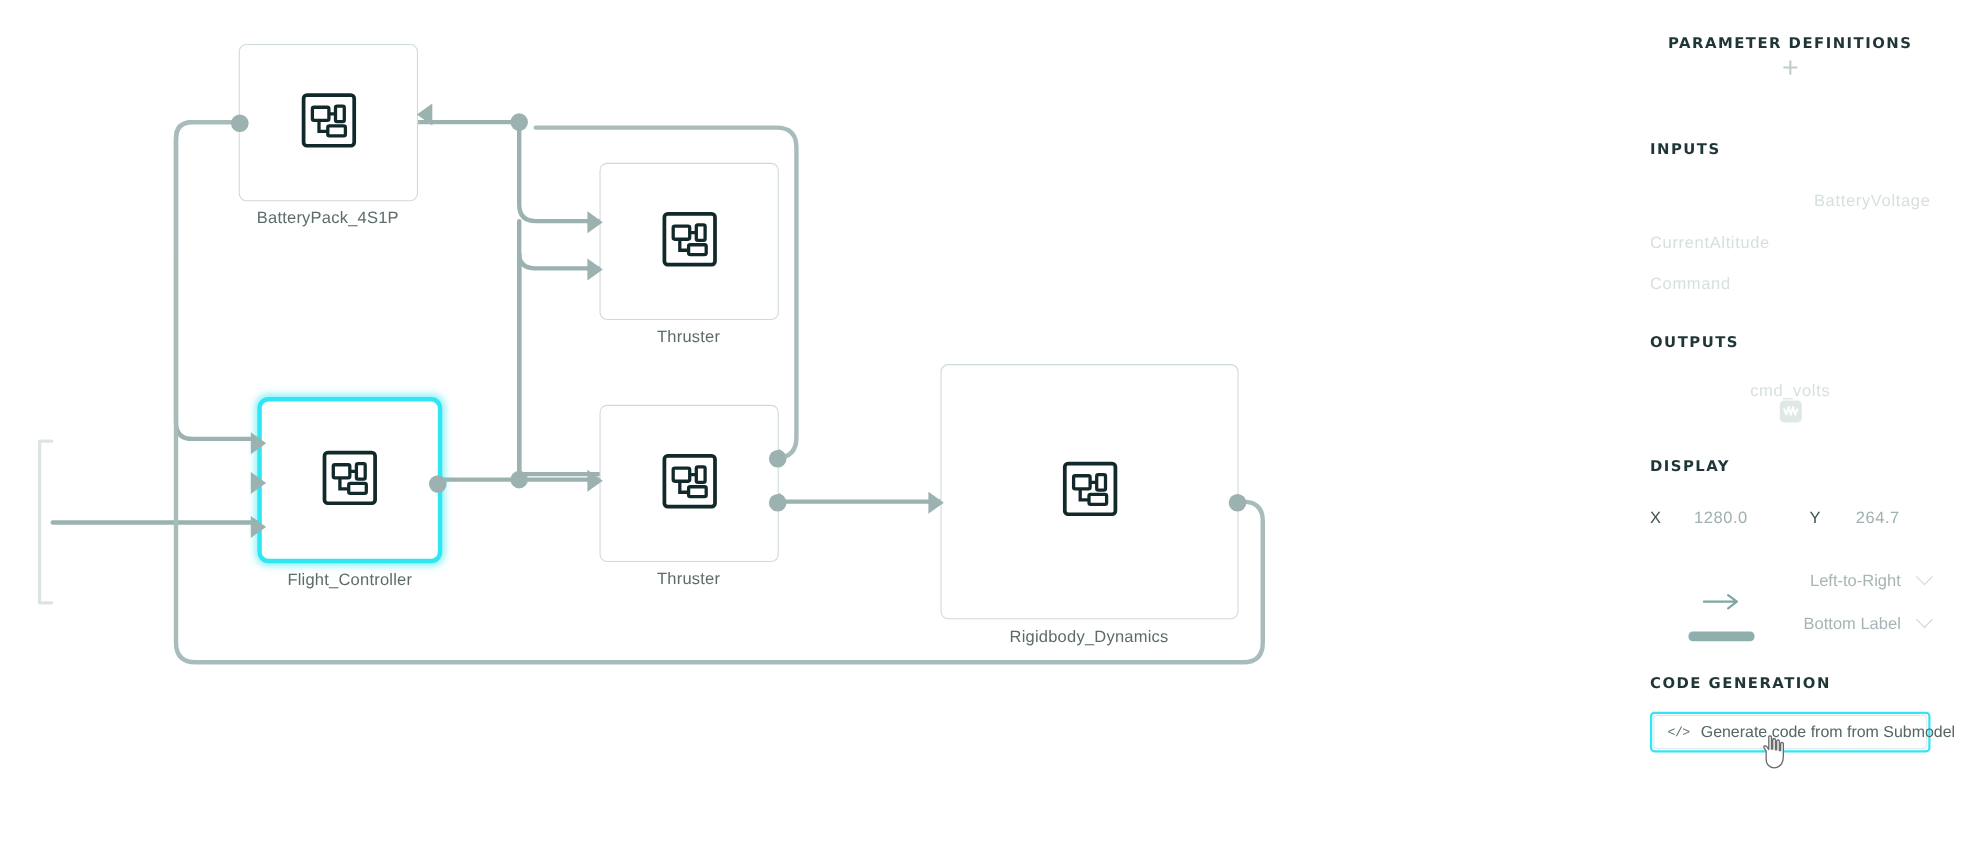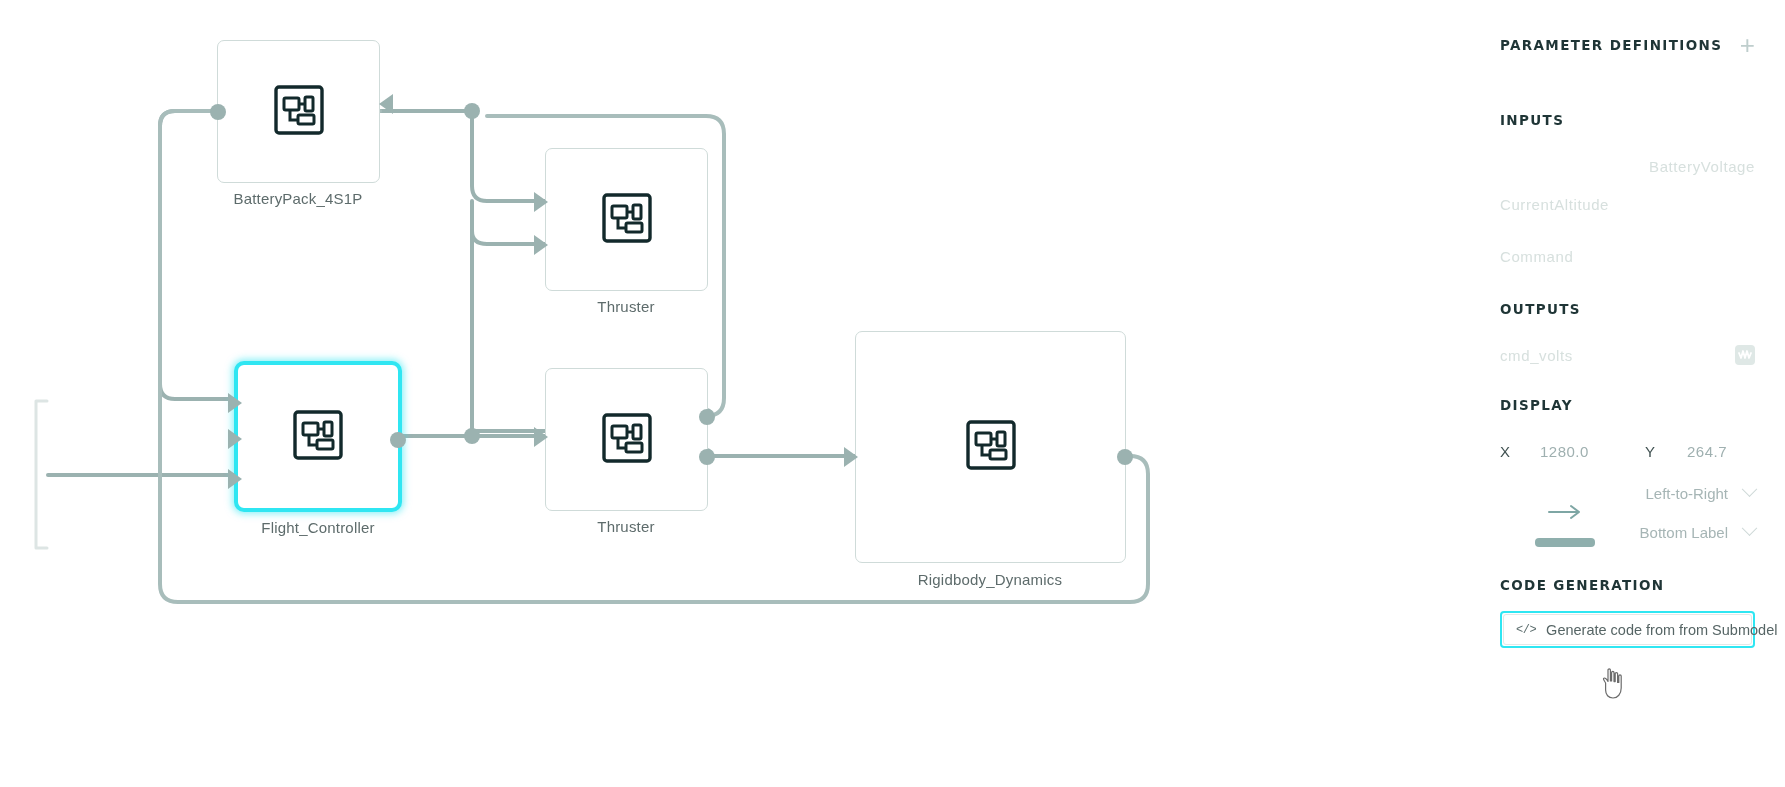--- a/index.html
+++ b/index.html
@@ -82,20 +82,21 @@
     font-weight: bold;
     letter-spacing: 1.35px;
     color: #1f3536;
     text-transform: uppercase;
     font-family: "DejaVu Sans", sans-serif;
   }
   .row {
     display: flex;
     align-items: center;
     justify-content: space-between;
+    flex-direction: column;
   }
   .dim-item {
     font-size: 15px;
     color: #d7e0de;
     letter-spacing: .6px;
   }
   .plus-btn {
     color: #bfcecd;
     font-size: 26px;
     line-height: 1;
@@ -288,21 +289,21 @@
 
     <div class="row" style="margin-top:32px;">
       <span class="sec-head">PARAMETER DEFINITIONS</span>
       <span class="plus-btn">+</span>
     </div>
 
     <div class="sec-head" style="margin-top:54px;">INPUTS</div>
 
     <div class="dim-item" style="margin-top:30px;text-align:right;">BatteryVoltage</div>
     <div class="dim-item" style="margin-top:21px;">CurrentAltitude</div>
-    <div class="dim-item" style="margin-top:35px;">Command</div>
+    <div class="dim-item" style="margin-top:21px;">Command</div>
 
     <div class="sec-head" style="margin-top:36px;">OUTPUTS</div>
 
     <div class="row" style="margin-top:28px;">
       <span class="dim-item">cmd_volts</span>
       <span class="wave-icon">
         <svg width="14" height="12" viewBox="0 0 14 12" xmlns="http://www.w3.org/2000/svg">
           <path d="M1 4 L3 9 L5 2 L7 9 L9 2 L11 9 L13 4" fill="none" stroke="#ffffff" stroke-width="1.8" stroke-linecap="round" stroke-linejoin="round"></path>
         </svg>
       </span>
@@ -310,21 +311,21 @@
 
     <div class="sec-head" style="margin-top:32px;">DISPLAY</div>
 
     <div style="display:flex; align-items:center; margin-top:30px;">
       <span class="disp-label" style="width:40px;">X</span>
       <span class="disp-val" style="width:105px;">1280.0</span>
       <span class="disp-label" style="width:42px;">Y</span>
       <span class="disp-val">264.7</span>
     </div>
 
-    <div style="display:flex; align-items:center; margin-top:18px;">
+    <div style="display:flex; align-items:center; margin-top:34px;">
       <div style="width:130px; display:flex; flex-direction:column; align-items:center; gap:14px;">
         <span style="margin-top:26px;">
           <svg width="34" height="16" viewBox="0 0 34 16" xmlns="http://www.w3.org/2000/svg">
             <path d="M1 8 L31 8 M23 2 L31 8 L23 14" fill="none" stroke="#7ea6a4" stroke-width="2" stroke-linecap="round" stroke-linejoin="round"></path>
           </svg>
         </span>
         <span class="handle-bar"></span>
       </div>
       <div style="flex:1; display:flex; flex-direction:column; gap:22px;">
         <div class="select">

